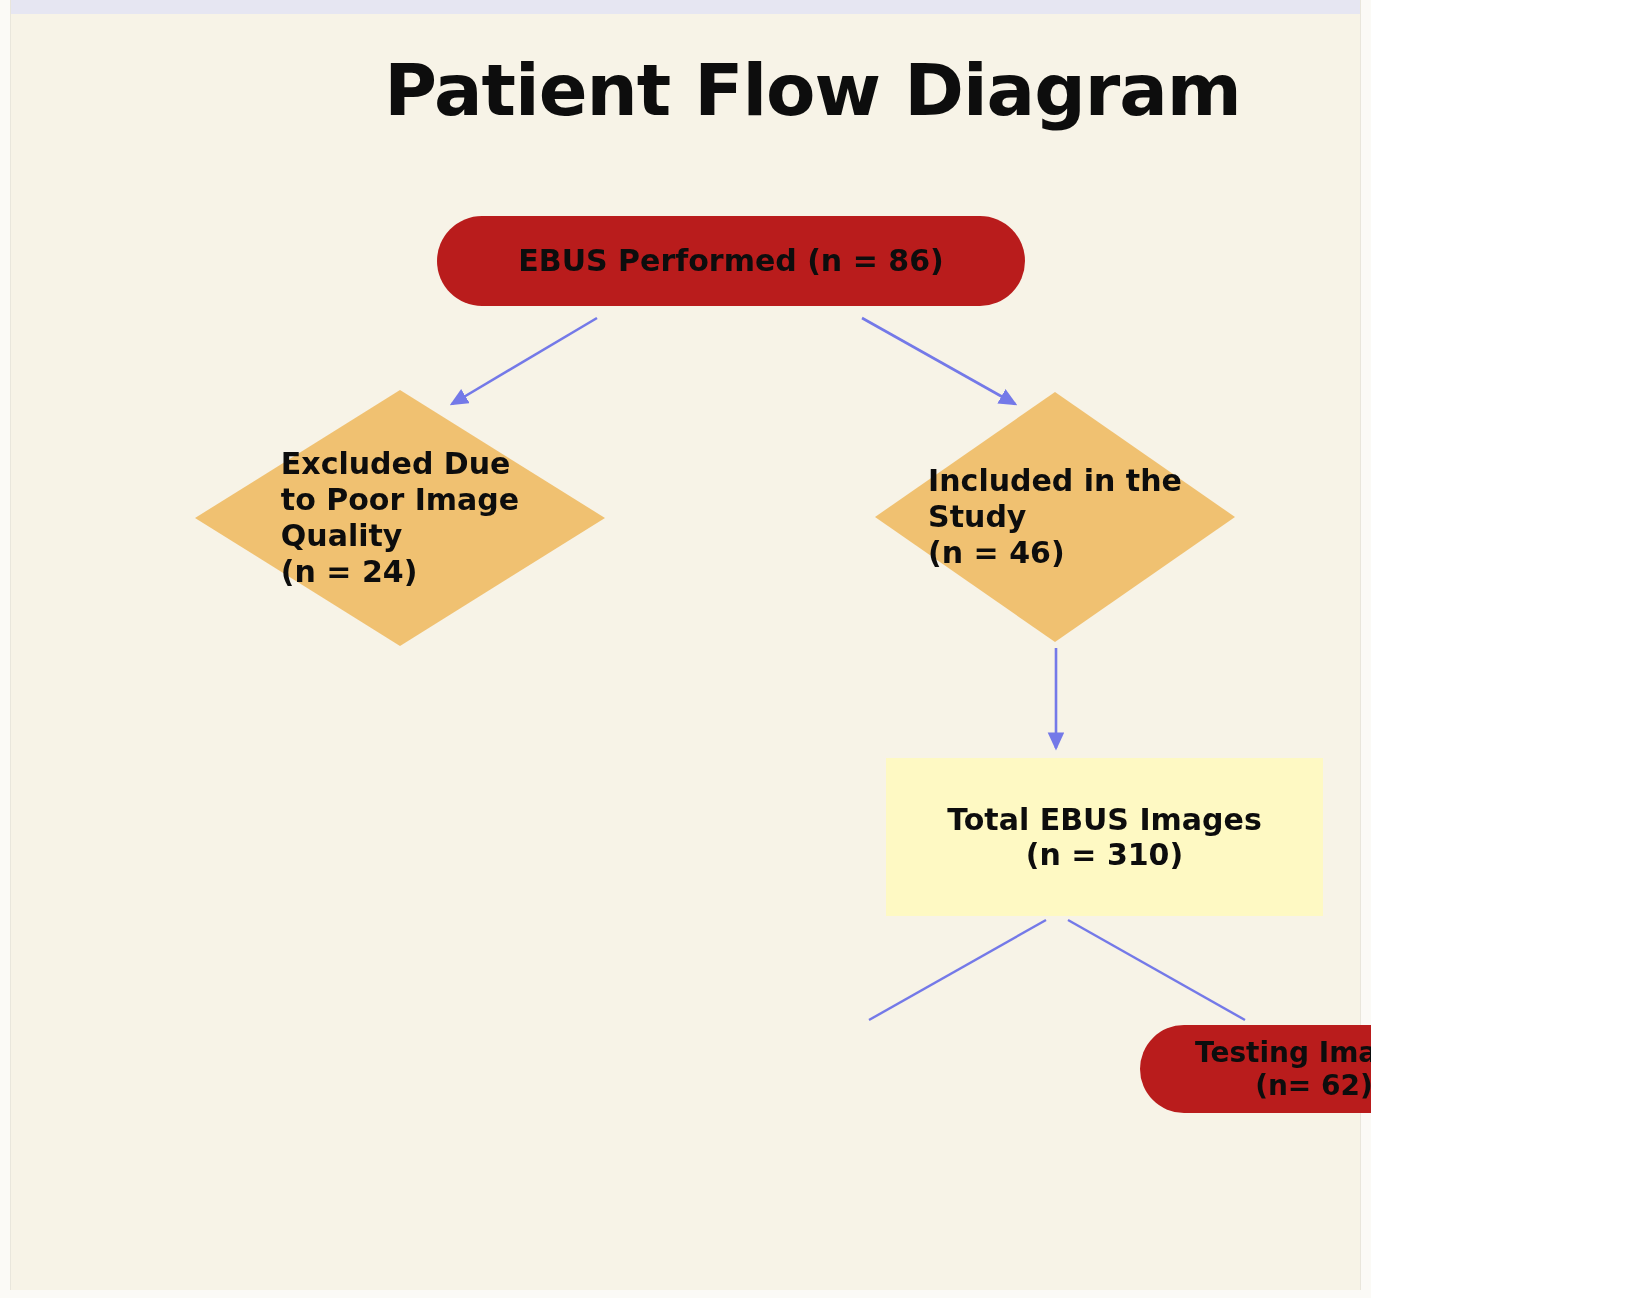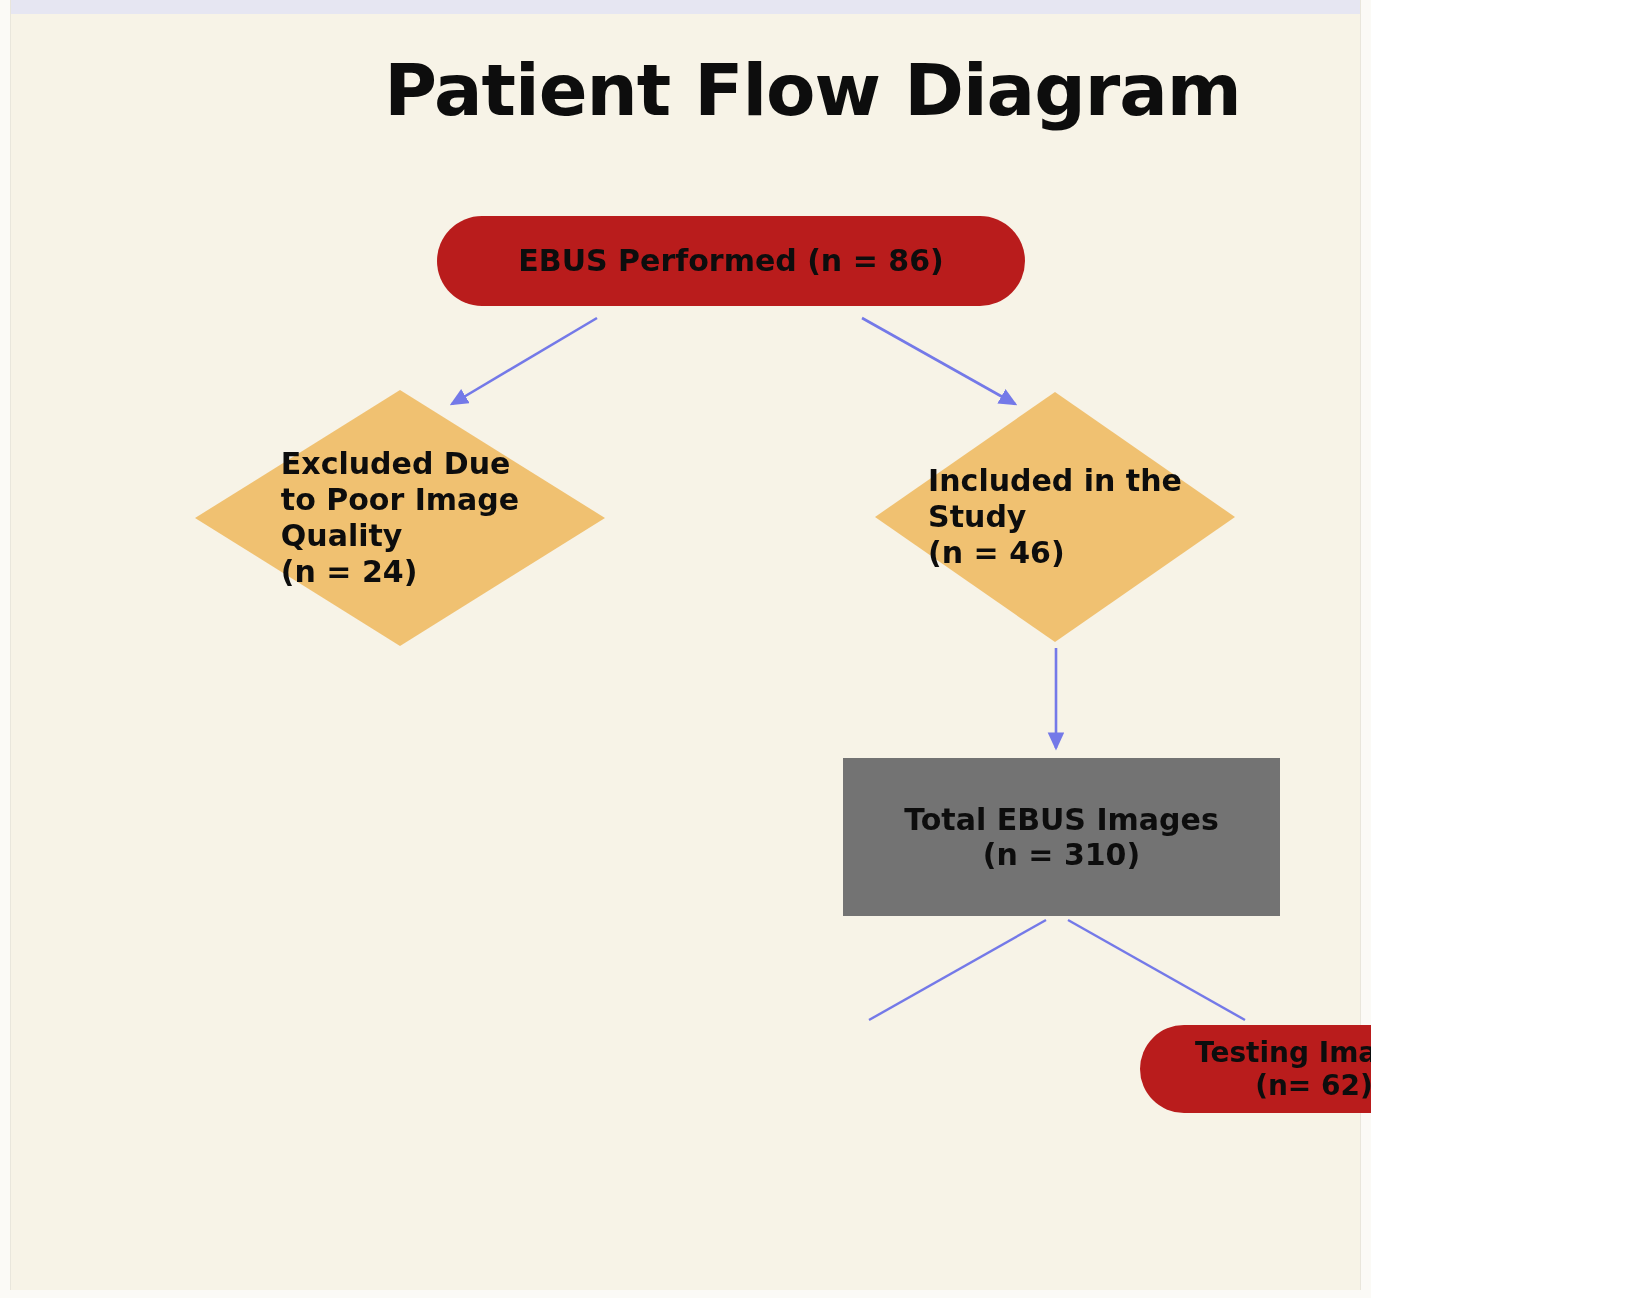--- a/index.html
+++ b/index.html
@@ -97,21 +97,22 @@
     justify-content: center;
     color: #0d0d0d;
     font-weight: bold;
     font-family: "DejaVu Sans", sans-serif;
     line-height: 1.2;
     white-space: pre-line;
   }
 
   
   .rect {
-    background: #737373;
+    background: #fef9c3;
+    margin-left: 43px;
   }
 
   #node-ebus-performed {
     left: 437px; top: 216px;
     width: 588px; height: 90px;
     font-size: 30px;
   }
   #node-excluded {
     left: 195px; top: 390px;
     width: 410px; height: 256px;

